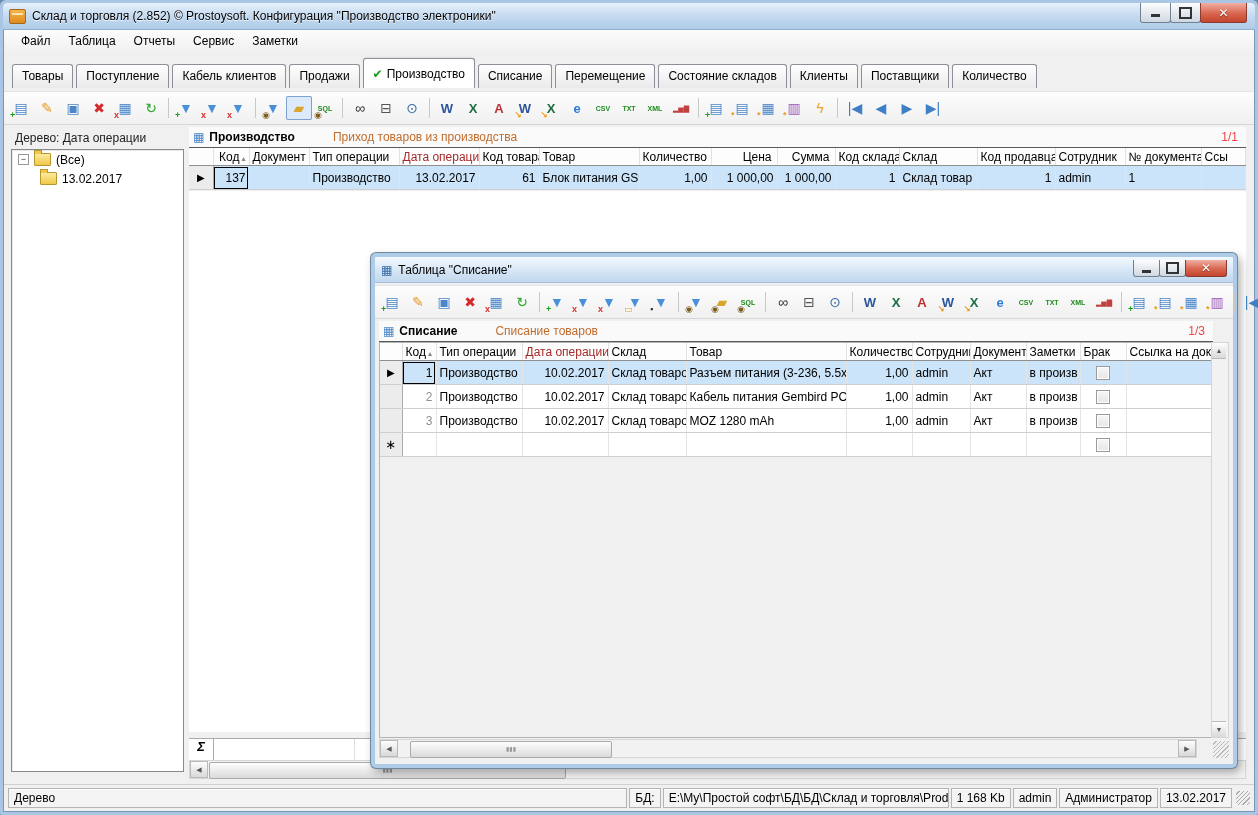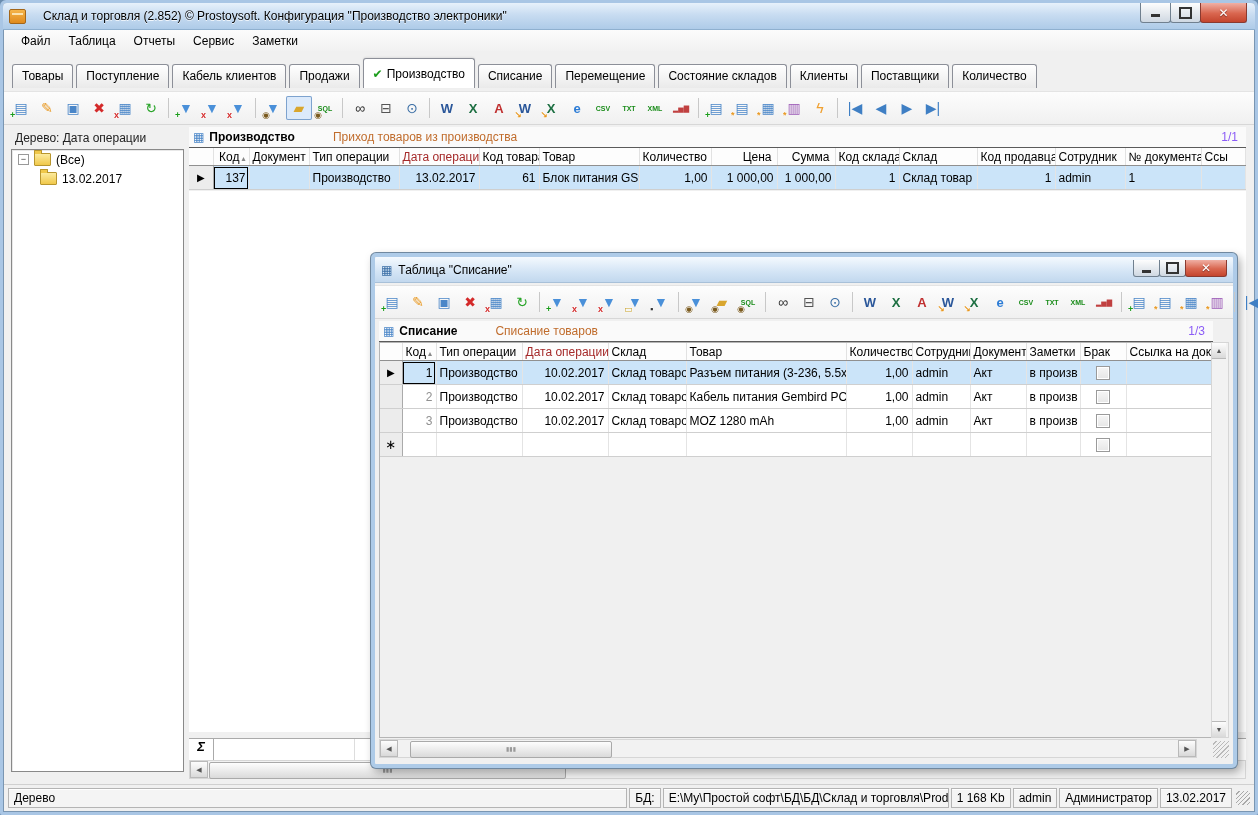--- a/index.html
+++ b/index.html
@@ -9,21 +9,21 @@
   #win{position:absolute;inset:0;box-sizing:border-box;border:3px solid #a9c6e5;
        box-shadow:inset 0 0 0 1px #7a96b2;background:#f0f0f0;border-radius:6px 6px 2px 2px;}
 
   
   .titlebar{position:absolute;left:0;right:0;top:0;height:26px;
     background:linear-gradient(#e7f1fb,#c8dcf1 45%,#aecbe8);border-bottom:1px solid #8fb0cf;
     display:flex;align-items:center;padding-left:6px;border-radius:4px 4px 0 0;}
   .appicon{width:15px;height:13px;background:linear-gradient(#f5b54a,#e08a1d);
     border:1px solid #a3661a;border-radius:2px;position:relative;margin-right:6px;}
   .appicon:before{content:"";position:absolute;left:2px;right:2px;top:3px;height:2px;background:#fbe3b0;}
-  .title{white-space:nowrap;text-shadow:0 1px 0 rgba(255,255,255,.8);margin-left:11px;}
+  .title{white-space:nowrap;text-shadow:0 1px 0 rgba(255,255,255,.8);}
   .wbtns{position:absolute;right:8px;top:0;display:flex;}
   .wbtn{width:29px;height:19px;border:1px solid #70808f;border-top:none;display:flex;align-items:center;justify-content:center;
     background:linear-gradient(#fdfdfd,#cfd8e2);border-radius:0 0 3px 3px;margin-left:-1px;cursor:pointer;}
   .wbtn.close{width:45px;background:linear-gradient(#f0b0a4,#d9664f 55%,#c4452e);border-color:#8a3a30;color:#fff;
     font-weight:bold;text-shadow:0 1px 1px #7a2a20;}
   .minbar{width:9px;height:3px;background:#333;margin-top:6px;}
   .maxbox{width:9px;height:8px;border:2px solid #333;}
   .wbtn.small{width:25px;height:16px;}
   .wbtn.small.close{width:40px;}
 
@@ -67,21 +67,21 @@
     border-radius:1px;position:relative;margin-right:5px;flex:none;}
   .folder:before{content:"";position:absolute;left:-1px;top:-4px;width:6px;height:3px;
     background:#f0c84a;border:1px solid #b8962e;border-bottom:none;border-radius:1px 1px 0 0;}
 
   
   .mainpanel{position:absolute;left:186px;top:124px;right:9px;height:64px;}
   .panelhdr{height:20px;display:flex;align-items:center;background:#fafafa;border-bottom:1px solid #5a5a5a;padding:0 4px;}
   .pico{color:#4a86c8;font-size:12px;margin-right:5px;}
   .ptitle{font-weight:bold;}
   .psub{color:#c06c2c;margin-left:38px;}
-  .pcount{margin-left:auto;margin-right:4px;color:#8b5cf6;}
+  .pcount{margin-left:auto;margin-right:4px;color:#ef4444;}
   table.grid{border-collapse:collapse;table-layout:fixed;width:100%;font-size:12px;background:#fff;}
   table.grid th{font-weight:normal;text-align:left;padding:1px 3px;height:15px;background:#fdfdfd;
     border-bottom:1px solid #909090;border-right:1px solid #e2e2e2;overflow:hidden;white-space:nowrap;}
   table.grid th.r{text-align:right;}
   table.grid th.red .hl{color:#a52a2a;}
   .sort{color:#888;font-size:8px;margin-left:2px;}
   table.grid td{padding:1px 3px;height:21px;border-bottom:1px solid #cfcfcf;border-right:1px solid #e4e4e4;
     overflow:hidden;white-space:nowrap;background:#fff;}
   table.grid td.r{text-align:right;}
   table.grid td.cm{background:#ececec;border-right:1px solid #aaa;text-align:center;font-size:10px;padding:1px 0;}

